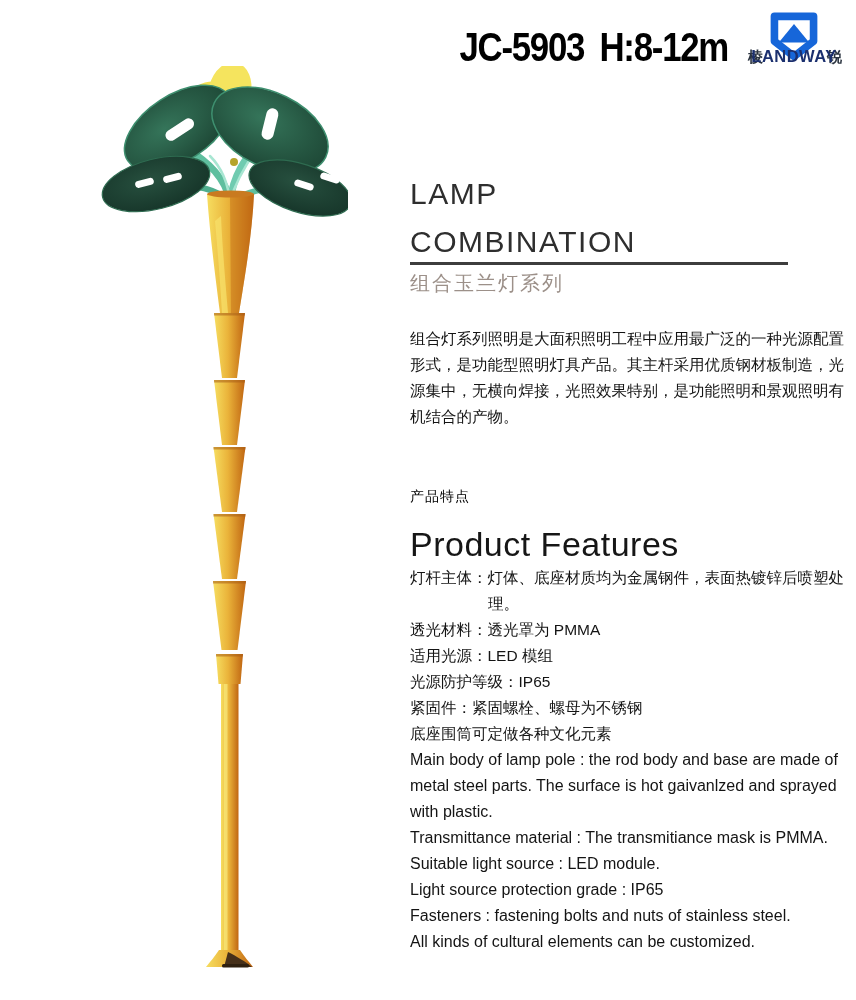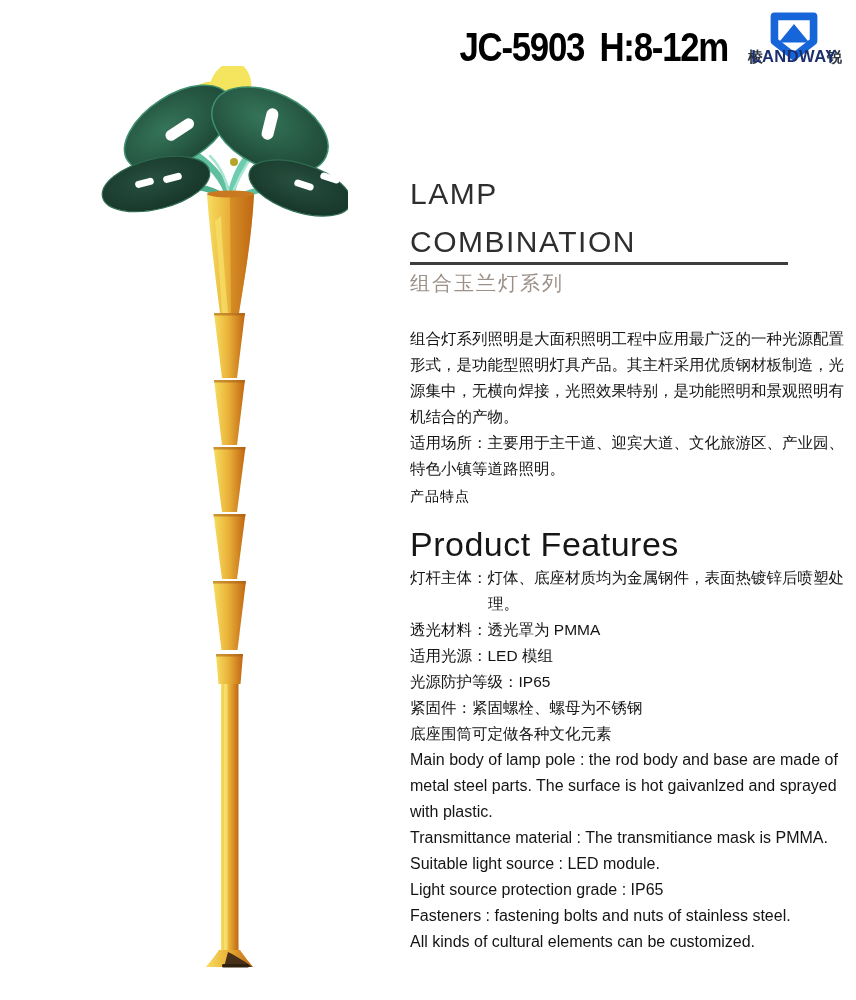--- a/index.html
+++ b/index.html
@@ -170,21 +170,20 @@
   <div>LAMP</div>
   <div>COMBINATION</div>
 </div>
 
 <div class="rule"></div>
 
 <div class="series-cn">组合玉兰灯系列</div>
 
 <div class="intro-block">
   <p>组合灯系列照明是大面积照明工程中应用最广泛的一种光源配置形式，是功能型照明灯具产品。其主杆采用优质钢材板制造，光源集中，无横向焊接，光照效果特别，是功能照明和景观照明有机结合的产物。</p>
-  <p>适用场所：主要用于主干道、迎宾大道、文化旅游区、产业园、特色小镇等道路照明。</p>
 </div>
 
 <div class="features-heading-cn">产品特点</div>
 <div class="features-heading-en">Product Features</div>
 
 <div class="features">
   <div class="features-cn-list">
       <p class="feat hang">灯杆主体：灯体、底座材质均为金属钢件，表面热镀锌后喷塑处理。</p>
       <p class="feat hang">透光材料：透光罩为 PMMA</p>
       <p class="feat hang">适用光源：LED 模组</p>

